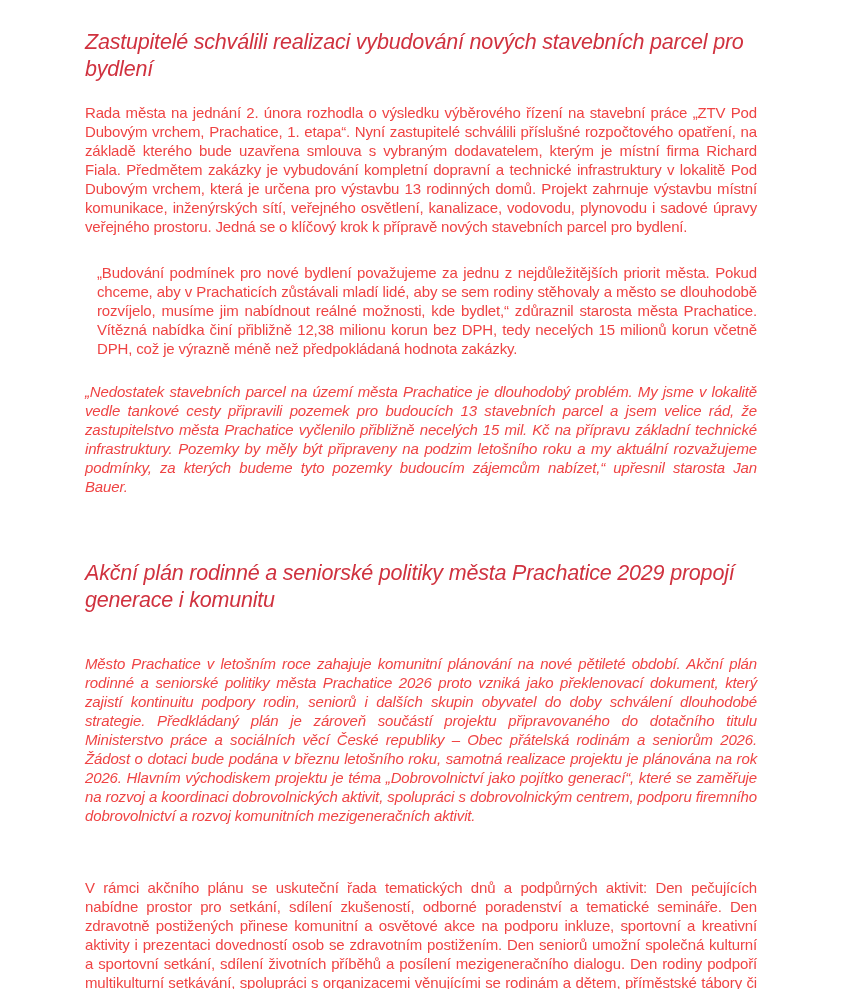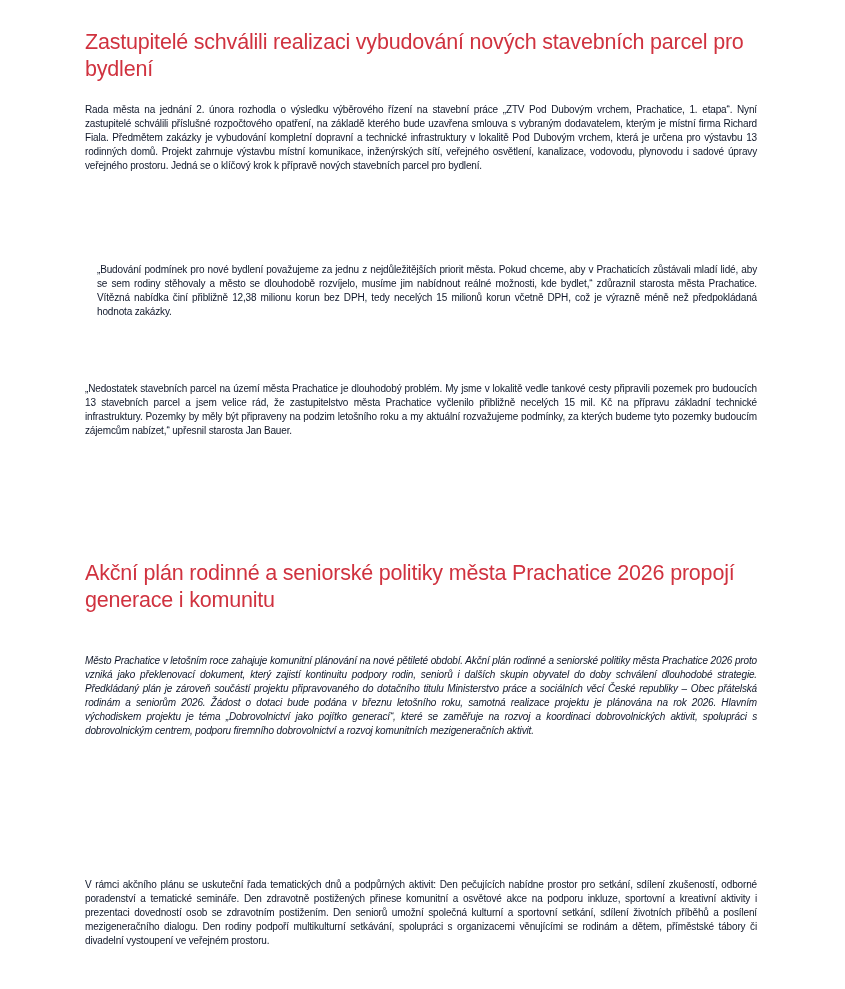--- a/index.html
+++ b/index.html
@@ -6,43 +6,44 @@
     body { width: 845px; height: 989px; overflow: hidden; position: relative; }
     .page { position: absolute; left: 85px; top: 0; width: 672px; }
     h2 {
       font-family: "Liberation Sans", sans-serif;
       font-weight: normal;
       color: #d0323f;
       font-size: 21.5px;
       line-height: 27px;
       margin: 0;
       letter-spacing: -0.2px;
+      font-style: italic;
     }
     p {
       font-family: "Liberation Sans", sans-serif;
-      font-size: 10px;
-      line-height: 14px;
-      color: #0f172a;
+      font-size: 15px;
+      line-height: 19px;
+      color: #ef4444;
       margin: 0;
       text-align: justify;
       letter-spacing: -0.15px;
     }
     #h1 { position: absolute; top: 29px; }
     #p1 { position: absolute; top: 103px; }
     #p2 { position: absolute; top: 263px; margin-left: 12px; }
-    #p3 { position: absolute; top: 382px; }
+    #p3 { position: absolute; top: 382px; font-style: italic; }
     #h2 { position: absolute; top: 560px; }
     #p4 { position: absolute; top: 654px; font-style: italic; }
     #p5 { position: absolute; top: 878px; }
   </style>
 </head>
 <body>
 
 <div class="page">
   <h2 id="h1">Zastupitelé schválili realizaci vybudování nových stavebních parcel pro bydlení</h2>
   <p id="p1">Rada města na jednání 2. února rozhodla o výsledku výběrového řízení na stavební práce „ZTV Pod Dubovým vrchem, Prachatice, 1. etapa“. Nyní zastupitelé schválili příslušné rozpočtového opatření, na základě kterého bude uzavřena smlouva s vybraným dodavatelem, kterým je místní firma Richard Fiala. Předmětem zakázky je vybudování kompletní dopravní a technické infrastruktury v lokalitě Pod Dubovým vrchem, která je určena pro výstavbu 13 rodinných domů. Projekt zahrnuje výstavbu místní komunikace, inženýrských sítí, veřejného osvětlení, kanalizace, vodovodu, plynovodu i sadové úpravy veřejného prostoru. Jedná se o klíčový krok k přípravě nových stavebních parcel pro bydlení.</p>
   <p id="p2">„Budování podmínek pro nové bydlení považujeme za jednu z nejdůležitějších priorit města. Pokud chceme, aby v Prachaticích zůstávali mladí lidé, aby se sem rodiny stěhovaly a město se dlouhodobě rozvíjelo, musíme jim nabídnout reálné možnosti, kde bydlet,“ zdůraznil starosta města Prachatice. Vítězná nabídka činí přibližně 12,38 milionu korun bez DPH, tedy necelých 15 milionů korun včetně DPH, což je výrazně méně než předpokládaná hodnota zakázky.</p>
   <p id="p3">„Nedostatek stavebních parcel na území města Prachatice je dlouhodobý problém. My jsme v lokalitě vedle tankové cesty připravili pozemek pro budoucích 13 stavebních parcel a jsem velice rád, že zastupitelstvo města Prachatice vyčlenilo přibližně necelých 15 mil. Kč na přípravu základní technické infrastruktury. Pozemky by měly být připraveny na podzim letošního roku a my aktuální rozvažujeme podmínky, za kterých budeme tyto pozemky budoucím zájemcům nabízet,“ upřesnil starosta Jan Bauer.</p>
 
-  <h2 id="h2">Akční plán rodinné a seniorské politiky města Prachatice 2026 propojí generace i komunitu</h2>
+  <h2 id="h2">Akční plán rodinné a seniorské politiky města Prachatice 2029 propojí generace i komunitu</h2>
   <p id="p4">Město Prachatice v letošním roce zahajuje komunitní plánování na nové pětileté období. Akční plán rodinné a seniorské politiky města Prachatice 2026 proto vzniká jako překlenovací dokument, který zajistí kontinuitu podpory rodin, seniorů i dalších skupin obyvatel do doby schválení dlouhodobé strategie. Předkládaný plán je zároveň součástí projektu připravovaného do dotačního titulu Ministerstvo práce a sociálních věcí České republiky – Obec přátelská rodinám a seniorům 2026. Žádost o dotaci bude podána v březnu letošního roku, samotná realizace projektu je plánována na rok 2026. Hlavním východiskem projektu je téma „Dobrovolnictví jako pojítko generací“, které se zaměřuje na rozvoj a koordinaci dobrovolnických aktivit, spolupráci s dobrovolnickým centrem, podporu firemního dobrovolnictví a rozvoj komunitních mezigeneračních aktivit.</p>
   <p id="p5">V rámci akčního plánu se uskuteční řada tematických dnů a podpůrných aktivit: Den pečujících nabídne prostor pro setkání, sdílení zkušeností, odborné poradenství a tematické semináře. Den zdravotně postižených přinese komunitní a osvětové akce na podporu inkluze, sportovní a kreativní aktivity i prezentaci dovedností osob se zdravotním postižením. Den seniorů umožní společná kulturní a sportovní setkání, sdílení životních příběhů a posílení mezigeneračního dialogu. Den rodiny podpoří multikulturní setkávání, spolupráci s organizacemi věnujícími se rodinám a dětem, příměstské tábory či divadelní vystoupení ve veřejném prostoru.</p>
 </div>
 
 </body></html>

